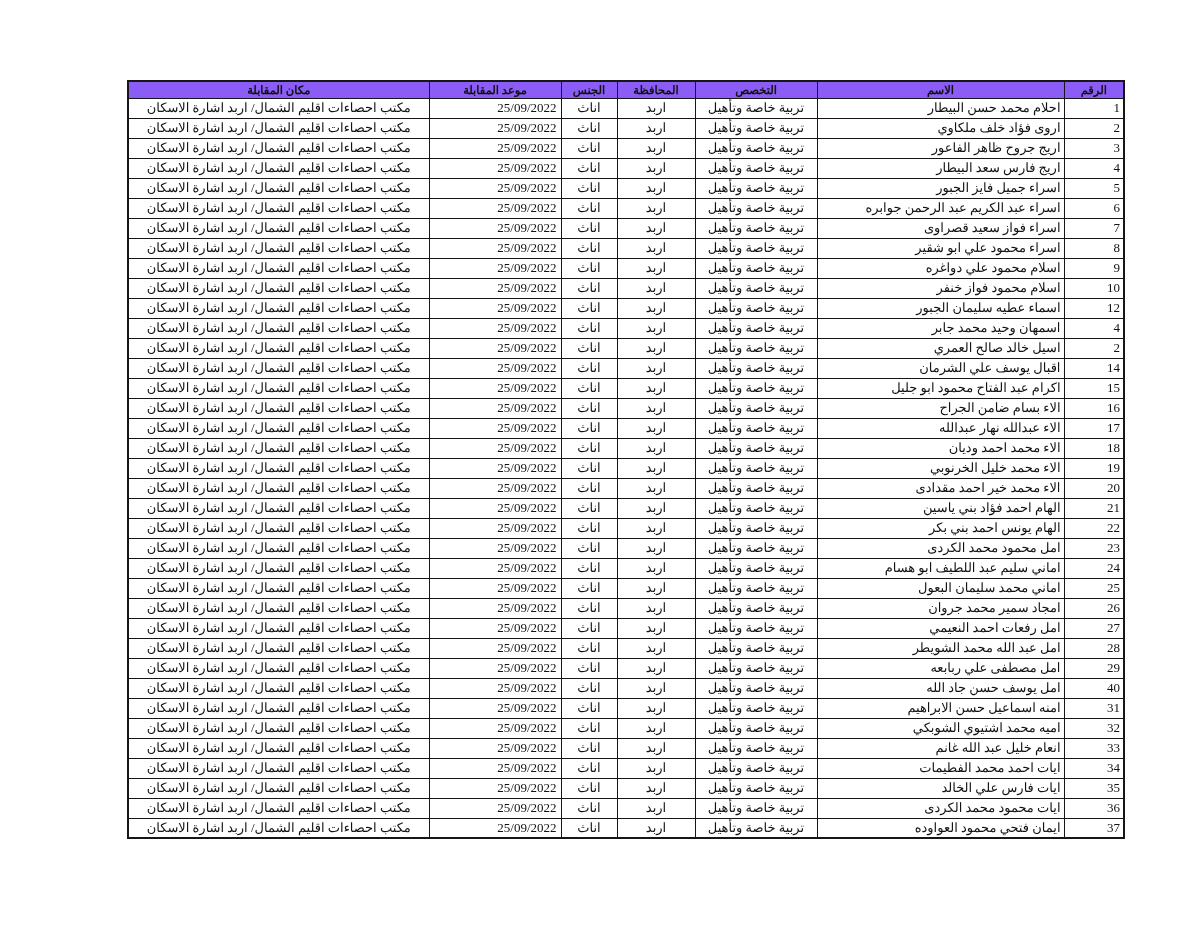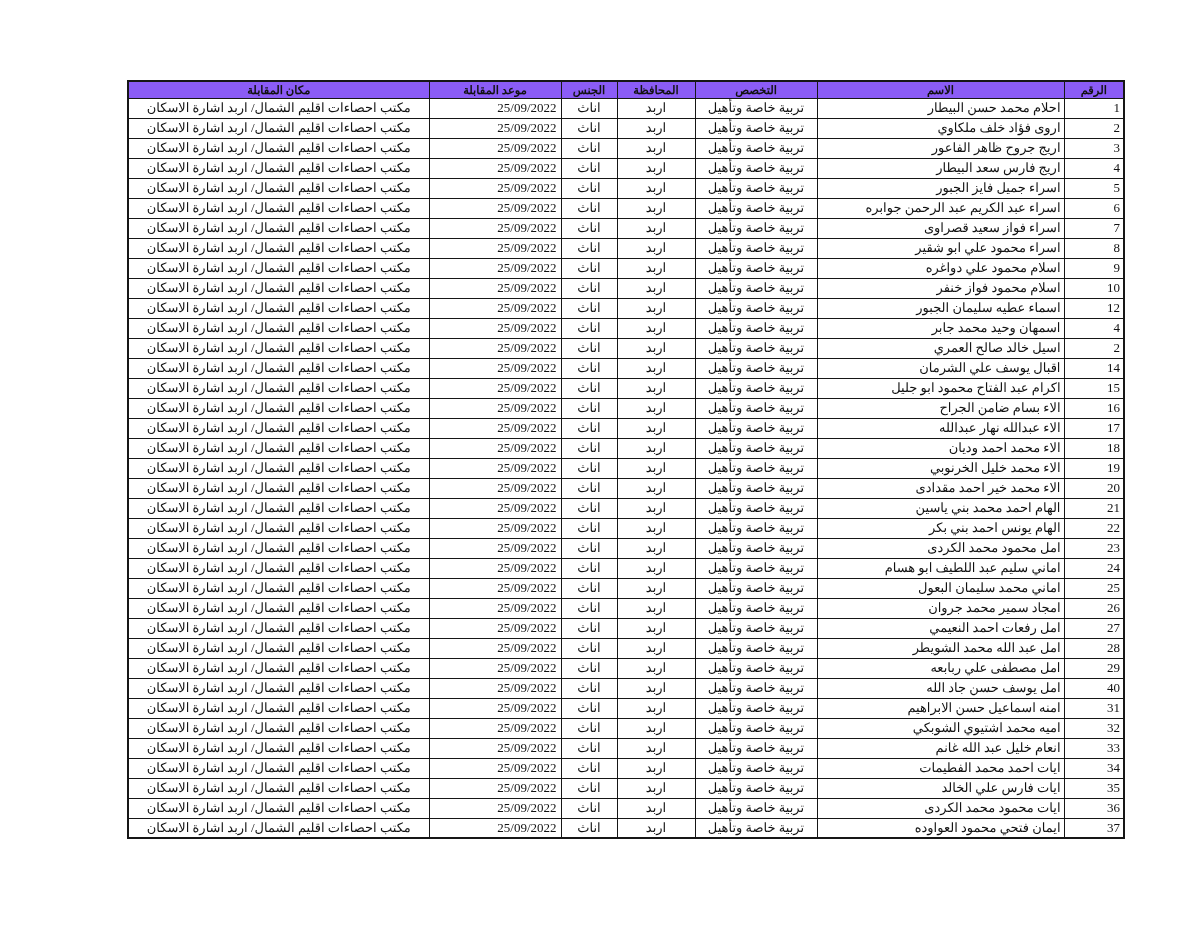--- a/index.html
+++ b/index.html
@@ -282,21 +282,21 @@
           <td class="col-num">20</td>
           <td class="col-name">الاء محمد خير احمد مقدادى</td>
           <td class="col-spec">تربية خاصة وتأهيل</td>
           <td class="col-gov">اربد</td>
           <td class="col-gender">اناث</td>
           <td class="col-date">25/09/2022</td>
           <td class="col-location">مكتب احصاءات اقليم الشمال/ اربد اشارة الاسكان</td>
         </tr>
         <tr>
           <td class="col-num">21</td>
-          <td class="col-name">الهام احمد محمد بني ياسين</td>
+          <td class="col-name">الهام احمد فؤاد بني ياسين</td>
           <td class="col-spec">تربية خاصة وتأهيل</td>
           <td class="col-gov">اربد</td>
           <td class="col-gender">اناث</td>
           <td class="col-date">25/09/2022</td>
           <td class="col-location">مكتب احصاءات اقليم الشمال/ اربد اشارة الاسكان</td>
         </tr>
         <tr>
           <td class="col-num">22</td>
           <td class="col-name">الهام يونس احمد بني بكر</td>
           <td class="col-spec">تربية خاصة وتأهيل</td>

